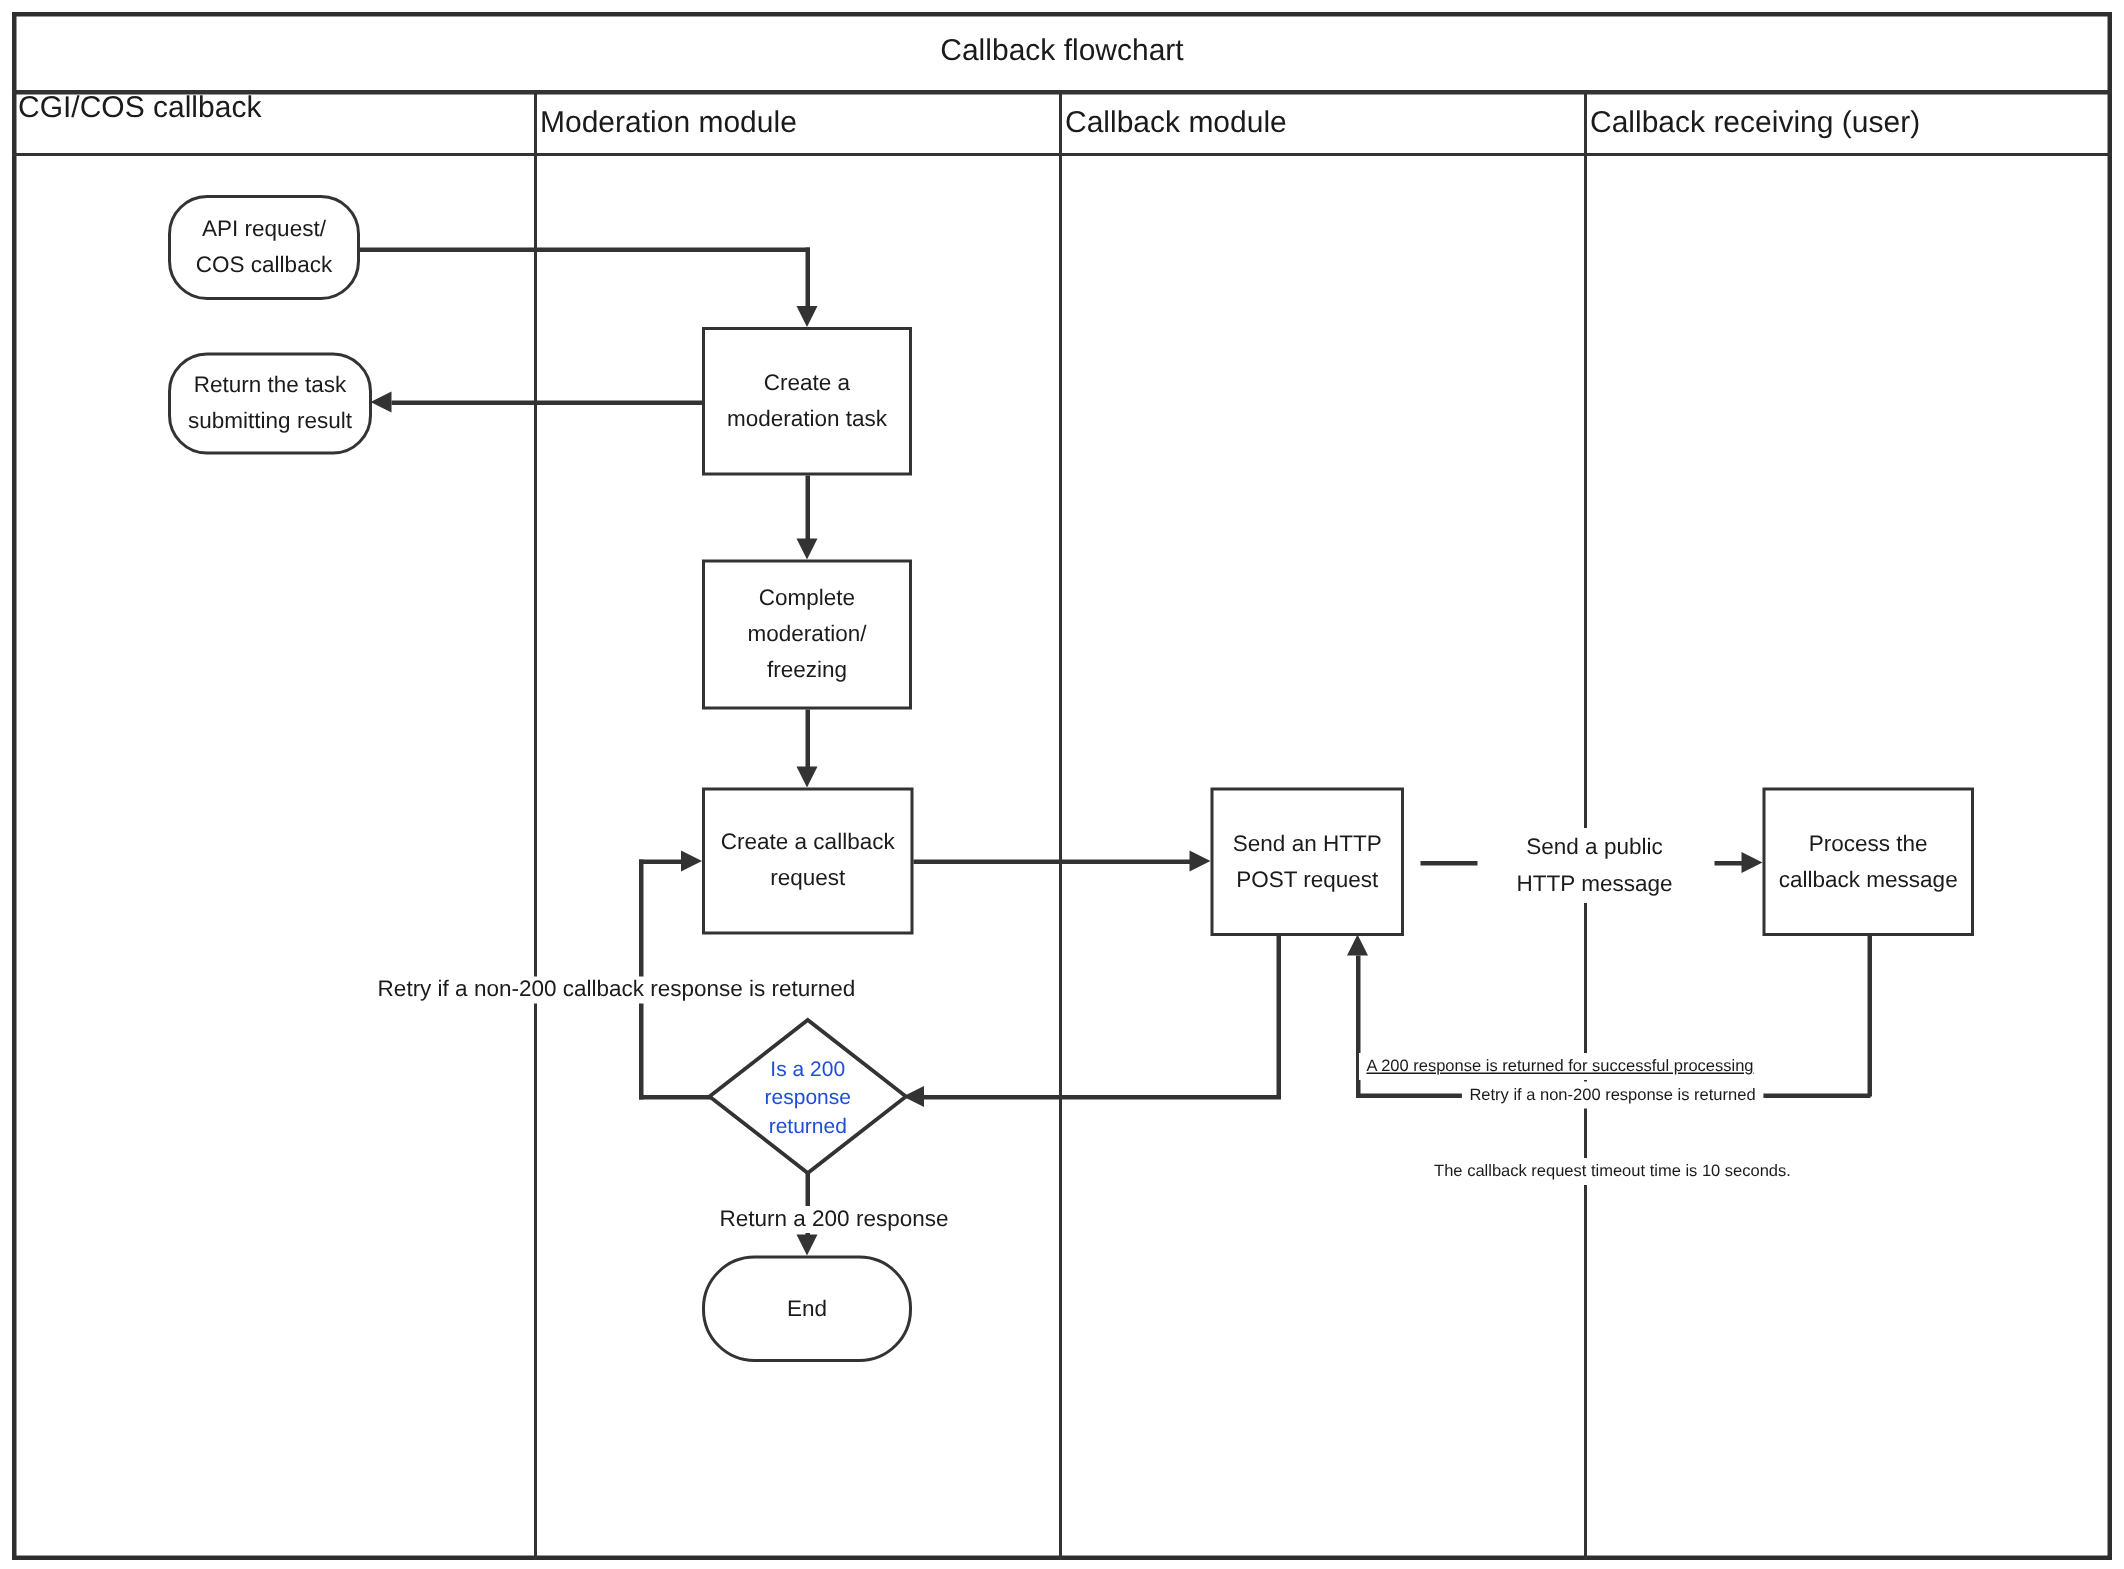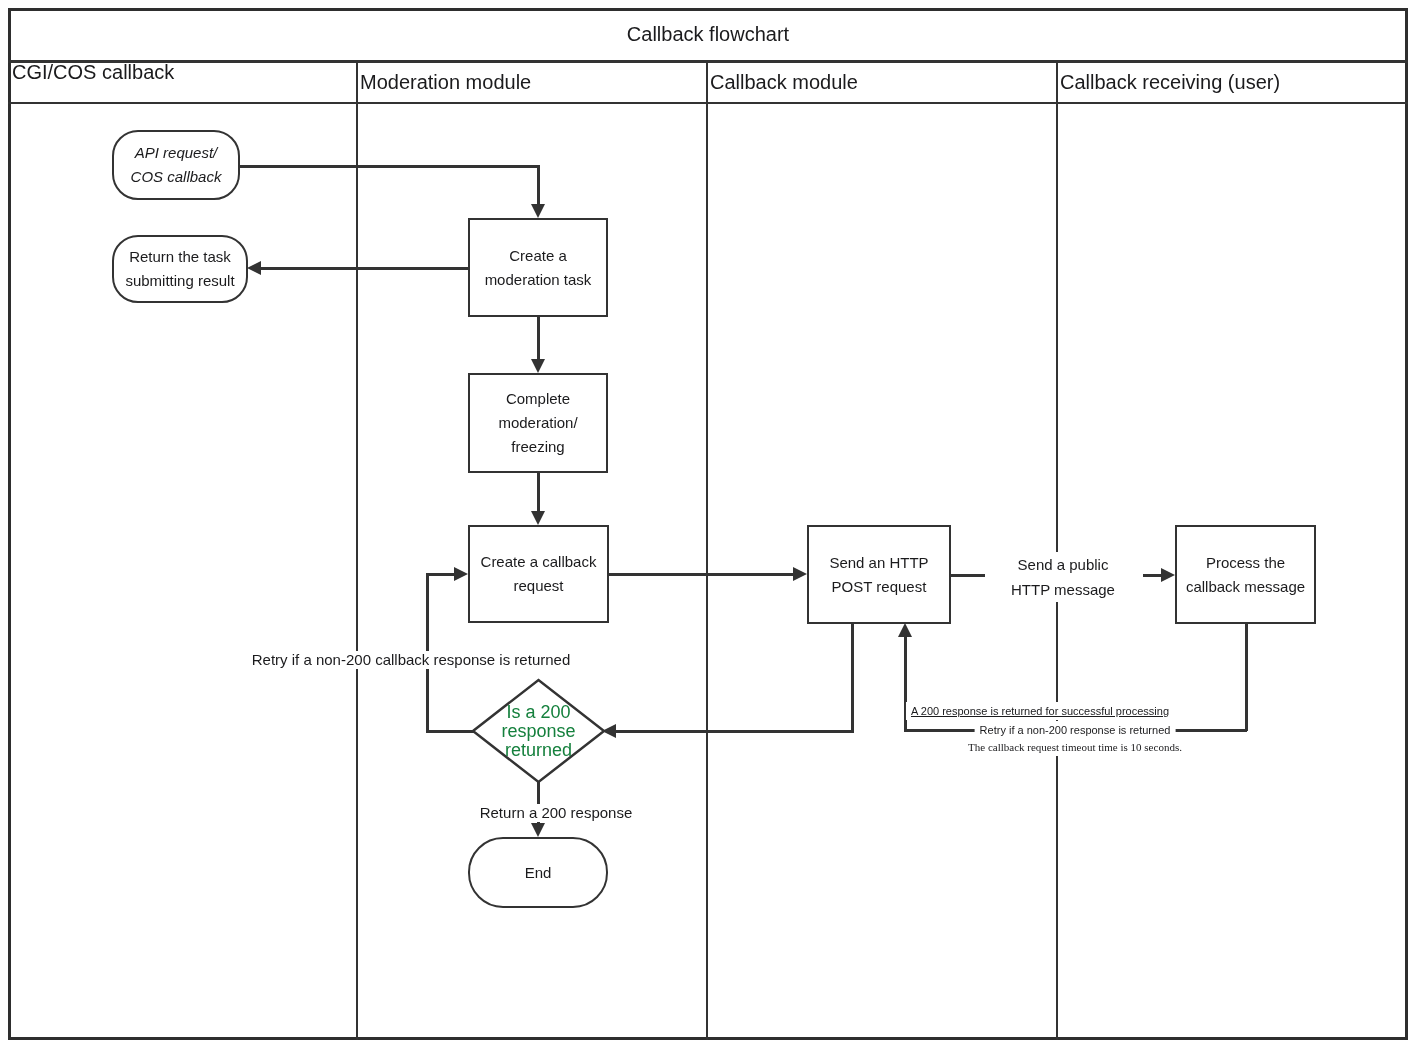--- a/index.html
+++ b/index.html
@@ -36,21 +36,21 @@
 
   
   .node { position:absolute; background:#fff; border:2.5px solid #333333;
           display:flex; align-items:center; justify-content:center; text-align:center;
           font-size:15px; line-height:24px; white-space:pre-line; color:#1b1b1d; }
   .stadium { border-radius:26px; }
   .stadium-end { border-radius:35px; }
   .decision { position:absolute; border:none; background:transparent; }
   .decision svg { position:absolute; left:0; top:0; }
   .decision .dtext { position:absolute; inset:0; display:flex; align-items:center; justify-content:center;
-          text-align:center; font-size:18px; line-height:19px; white-space:pre-line; color:#15803d; }
+          text-align:center; font-size:14px; line-height:19px; white-space:pre-line; color:#1d4ed8; }
 </style>
 </head>
 <body>
 
 <div id="canvas">
 
   <div class="frame" style="left:8px; top:8px; width:1400px; height:1032px;"></div>
   <div class="hline" style="left:8px; top:59.5px; width:1400px; height:3px;"></div>
   <div class="hline" style="left:8px; top:101.5px; width:1400px; height:2.5px;"></div>
   <div class="vline" style="left:355.75px; top:59.5px; width:2.5px; height:980.5px;"></div>
@@ -120,23 +120,23 @@
     <div class="seg" style="left:903.5px; top:637px; width:3px; height:93px;"></div>
     <div class="arr arr-up" style="left:898px; top:623px;"></div>
   </div>
 
   <div class="elabel" style="left:411px; top:651px;">Retry if a non-200 callback response is returned</div>
   <div class="elabel" style="left:538px; top:804px;margin-left:18px;">Return a 200 response</div>
   <div class="elabel two-line" style="left:1063px; top:552px;">Send a public
 HTTP message</div>
   <div class="elabel small" style="left:1040px; top:702px;text-decoration:underline;">A 200 response is returned for successful processing</div>
   <div class="elabel small" style="left:1075px; top:721px;">Retry if a non-200 response is returned</div>
-  <div class="elabel small" style="left:1075px; top:738px;font-family:Liberation Serif, serif;">The callback request timeout time is 10 seconds.</div>
+  <div class="elabel small" style="left:1075px; top:772px;">The callback request timeout time is 10 seconds.</div>
 
-  <div class="node stadium" style="left:112px; top:130px; width:128px; height:70px;font-style:italic;">API request/
+  <div class="node stadium" style="left:112px; top:130px; width:128px; height:70px;">API request/
 COS callback</div>
 
   <div class="node" style="left:468px; top:218px; width:140px; height:99px;">Create a
 moderation task</div>
 
   <div class="node stadium" style="left:112px; top:235px; width:136px; height:68px;">Return the task
 submitting result</div>
 
   <div class="node" style="left:468px; top:373px; width:140px; height:100px;">Complete
 moderation/
@@ -149,19 +149,19 @@
     <svg width="135" height="106" viewBox="0 0 135 106">
       <polygon points="2,53 67.5,2 133,53 67.5,104" fill="#ffffff" stroke="#333333" stroke-width="2.5"></polygon>
     </svg>
     <div class="dtext">Is a 200
 response
 returned</div>
   </div>
 
   <div class="node stadium-end" style="left:468px; top:837px; width:140px; height:71px;">End</div>
 
-  <div class="node" style="left:807px; top:525px; width:144px; height:99px;">Send an HTTP
+  <div class="node" style="left:807px; top:525px; width:129px; height:99px;">Send an HTTP
 POST request</div>
 
   <div class="node" style="left:1175px; top:525px; width:141px; height:99px;">Process the
 callback message</div>
 
 </div>
 
 </body></html>

